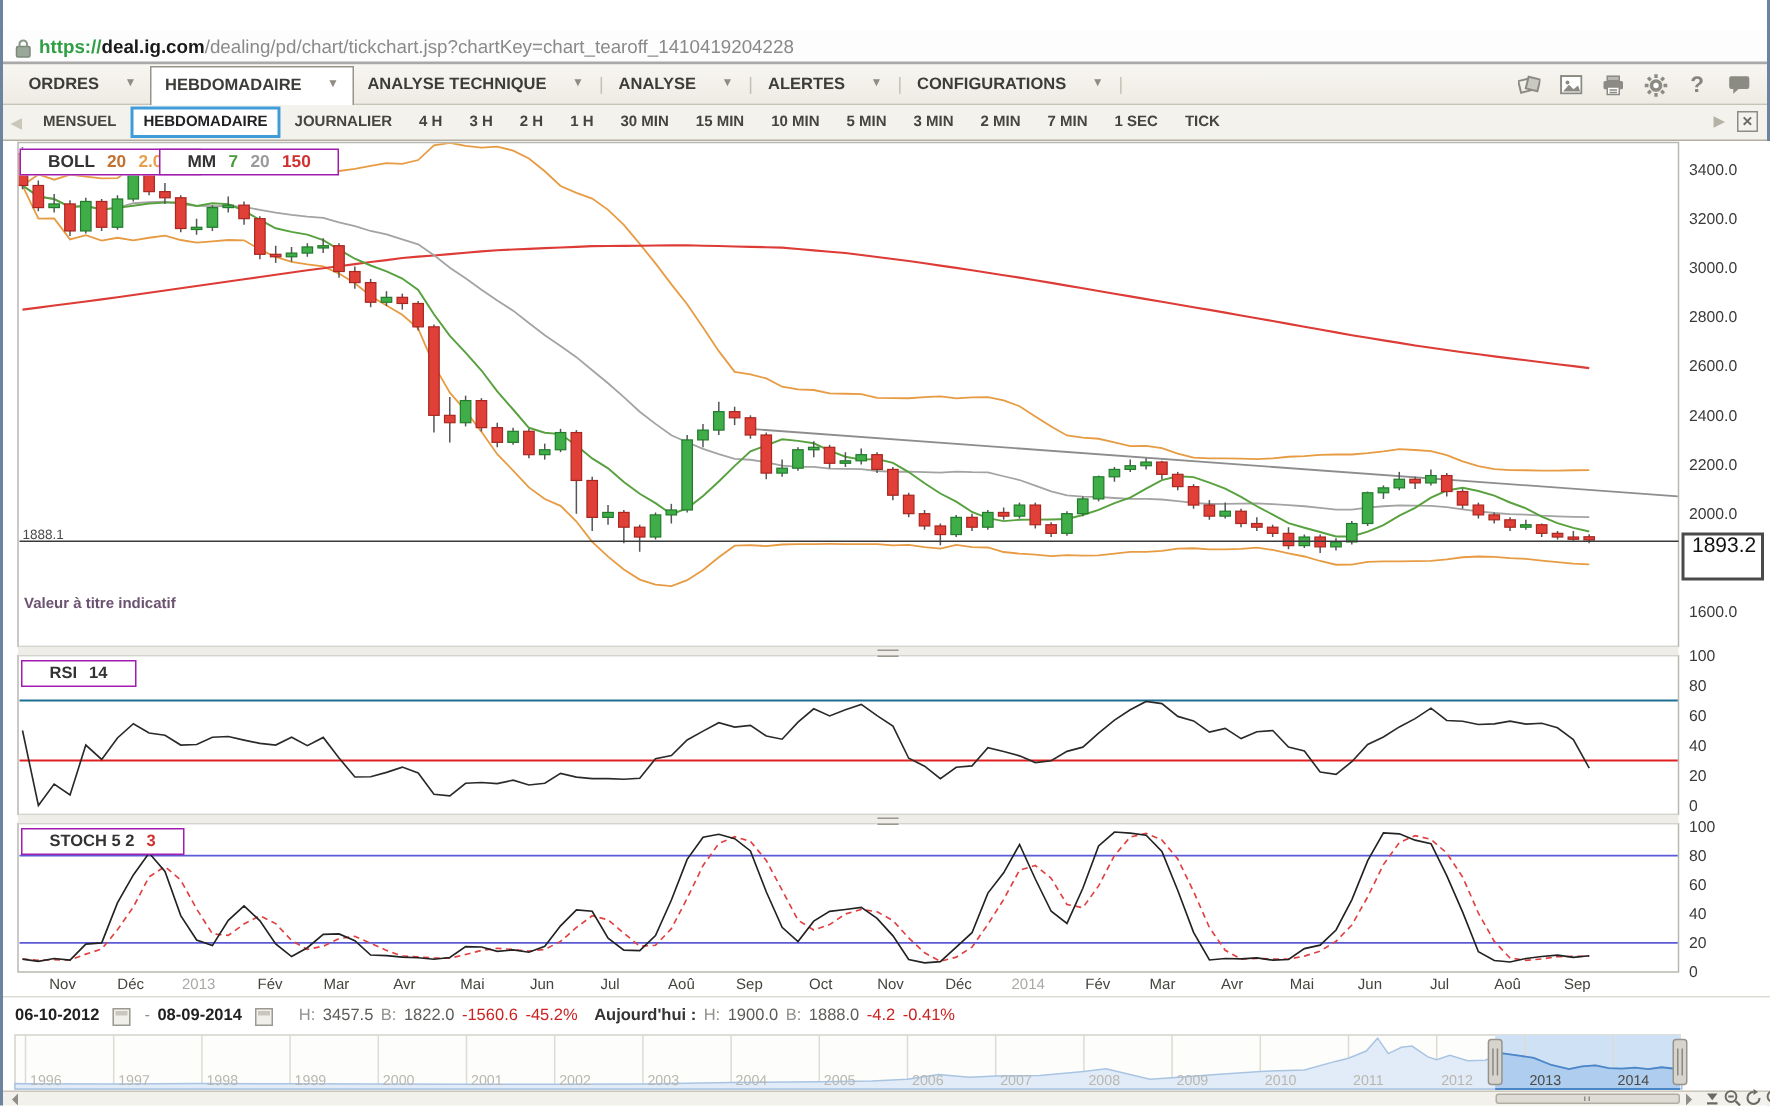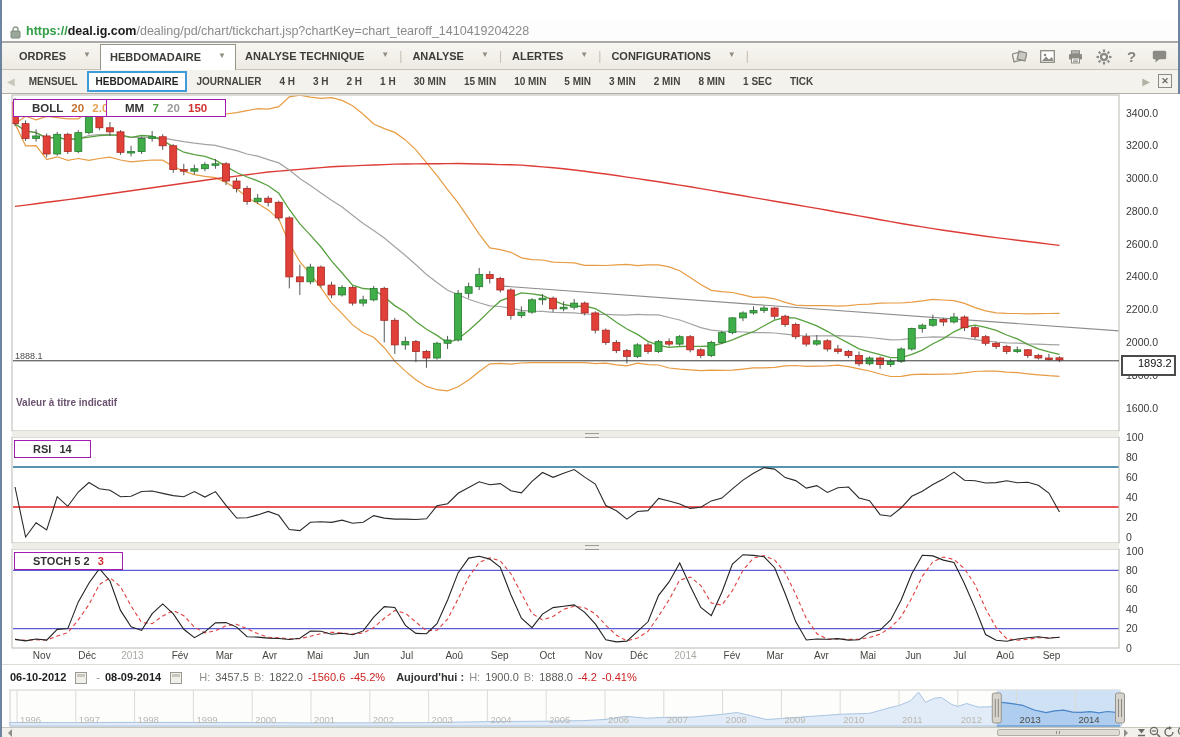--- a/index.html
+++ b/index.html
@@ -48,22 +48,22 @@
   #tab-right-pager { color:#b4b1a5; font-size:10px; }
   #chart-close { width:14px; height:14px; border:1px solid #8c8c84; background:#f4f2ec; color:#6a6a62;
     font-size:9px; font-weight:bold; text-align:center; line-height:12px; }
   
   #chartwrap { position:absolute; top:94px; left:0; width:1180px; height:643px; background:#fff; }
   #chartsvg { position:absolute; top:0; left:0; }
   .ovl { position:absolute; font-size:11px; }
   .lgbox { background:#fff; border:1px solid #a21caf; padding:2px 18px; font-weight:bold; color:#333;
     white-space:nowrap; font-size:11.5px; }
   .lgbox span { margin-left:5px; }
-  #price-box { left:1119px; top:261px; width:55px; height:21px; border:2px solid #4a4a4a; background:#fff;
-    color:#111; font-size:11px; line-height:12px; padding-left:15px; font-weight:normal; }
+  #price-box { left:1119px; top:261px; width:55px; height:32px; border:2px solid #4a4a4a; background:#fff;
+    color:#111; font-size:14px; line-height:12px; padding-left:5px; font-weight:normal; }
   #price-line-label { left:13px; top:257px; font-size:9px; color:#4a4a4a; }
   #disclaimer { left:14px; top:303px; font-size:10px; font-weight:bold; color:#6b5270; }
   .grip { position:absolute; width:14px; height:5px; border-top:1px solid #9a9890; border-bottom:1px solid #9a9890; }
   
   #statusbar { position:absolute; top:570px; left:0; width:1180px; height:24px; border-top:1px solid #dddbd3;
     display:flex; align-items:center; padding-left:8px; font-size:11px; gap:5px; white-space:nowrap; }
   .st-date { font-weight:bold; color:#1f1f1f; }
   .st-lab { color:#8f8f8b; }
   .st-val { color:#5c5c58; }
   .st-neg { color:#cc2222; font-weight:normal; }
@@ -189,21 +189,21 @@
       <div class="tf-tab">4 H</div>
       <div class="tf-tab">3 H</div>
       <div class="tf-tab">2 H</div>
       <div class="tf-tab">1 H</div>
       <div class="tf-tab">30 MIN</div>
       <div class="tf-tab">15 MIN</div>
       <div class="tf-tab">10 MIN</div>
       <div class="tf-tab">5 MIN</div>
       <div class="tf-tab">3 MIN</div>
       <div class="tf-tab">2 MIN</div>
-      <div class="tf-tab">8 MIN</div>
+      <div class="tf-tab">7 MIN</div>
       <div class="tf-tab">1 SEC</div>
       <div class="tf-tab">TICK</div>
     </div>
   <div id="tabs-right">
     <span id="tab-right-pager">▶</span>
     <span id="chart-close">✕</span>
   </div>
 
   <div id="chartwrap">
     <svg id="chartsvg" width="1180" height="643" viewBox="0 0 1180 643">

